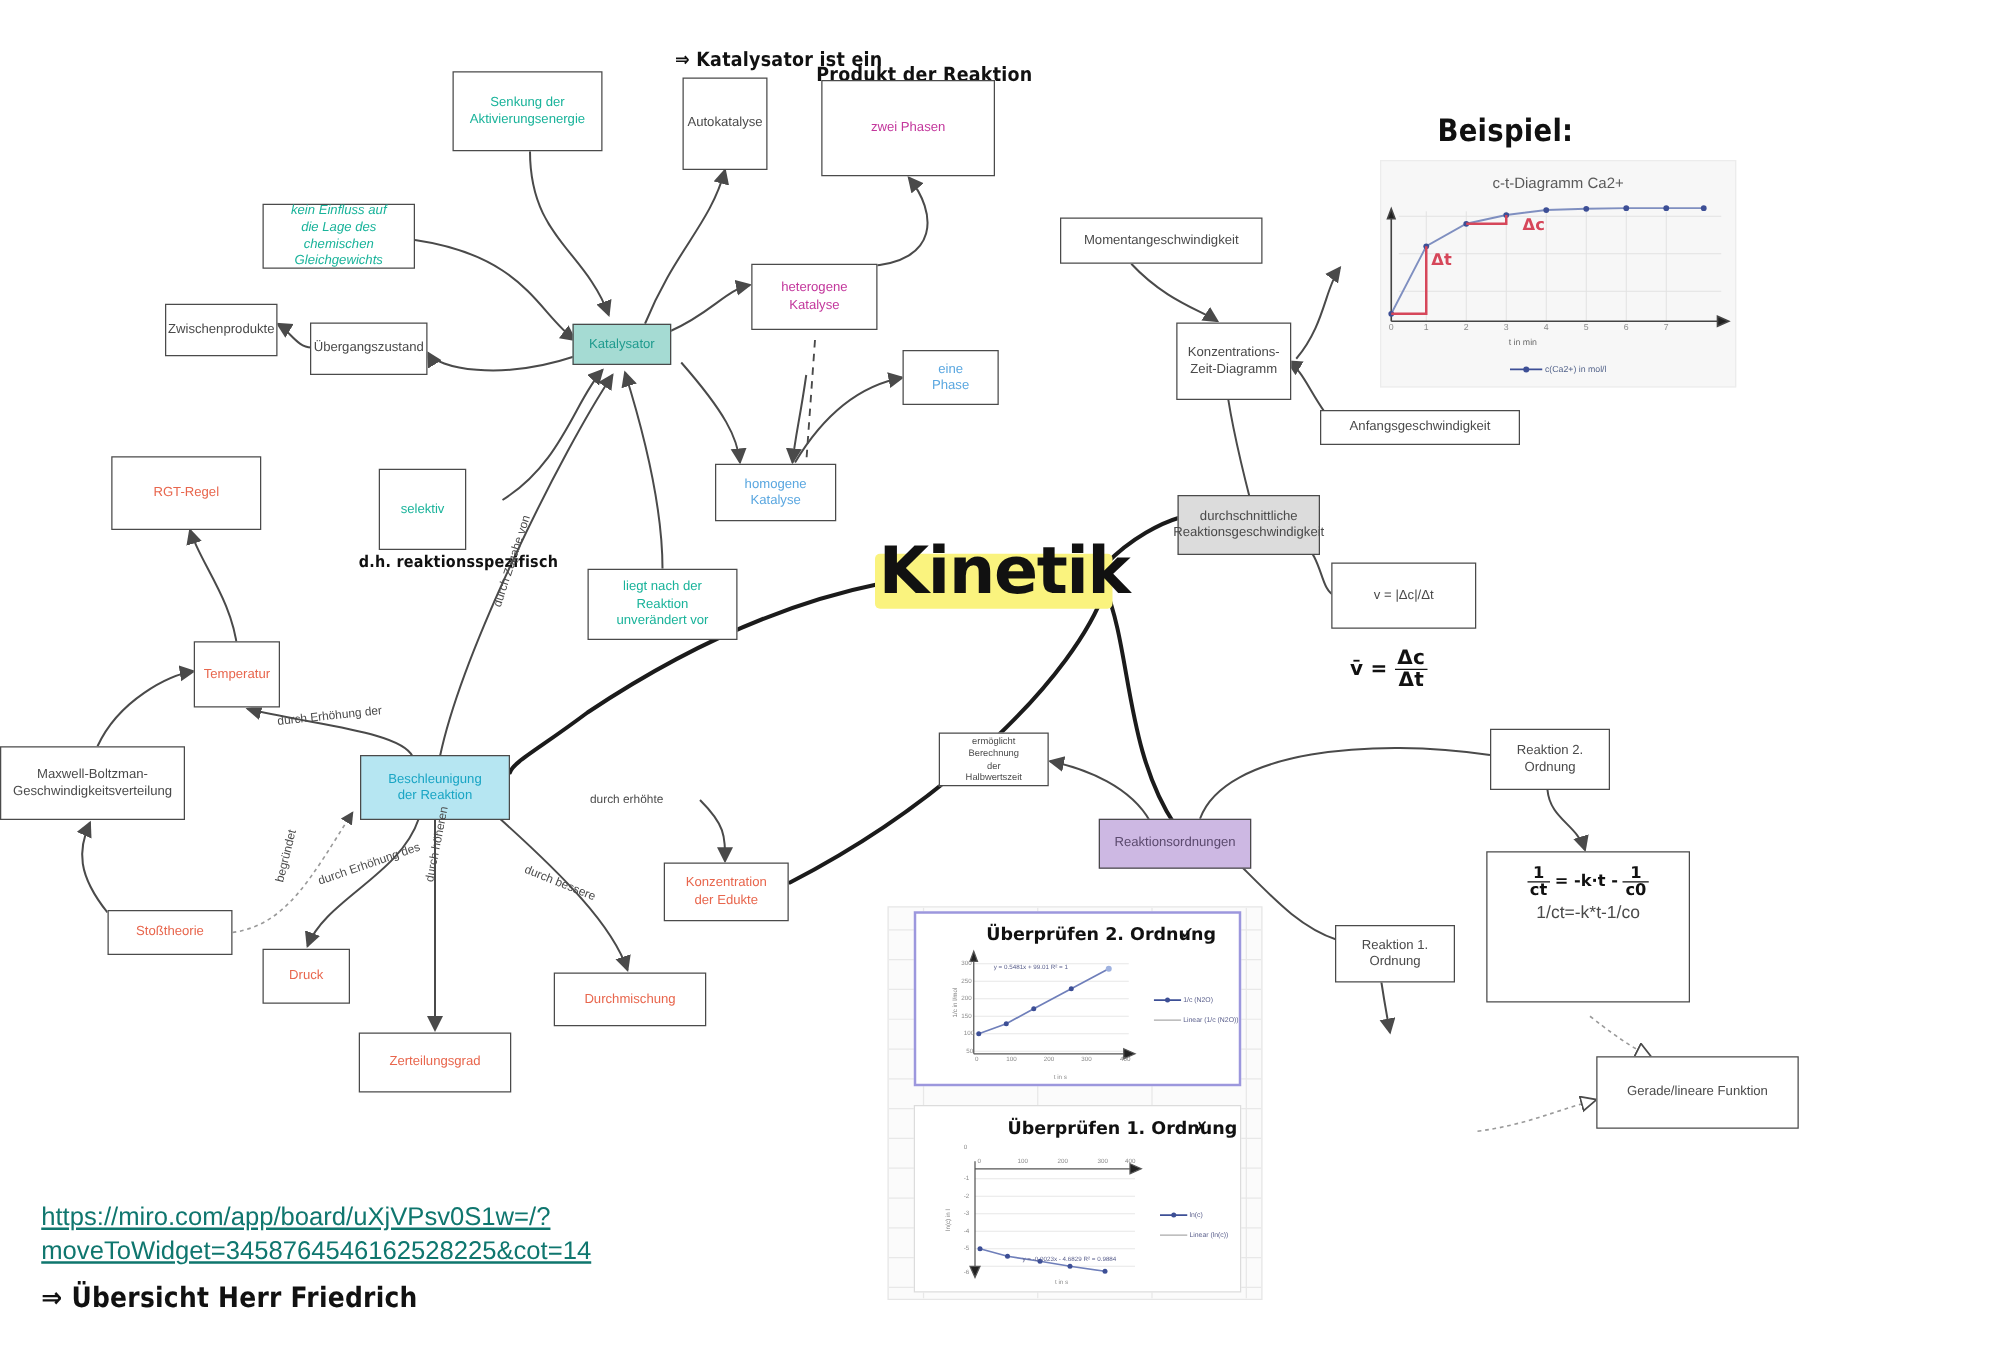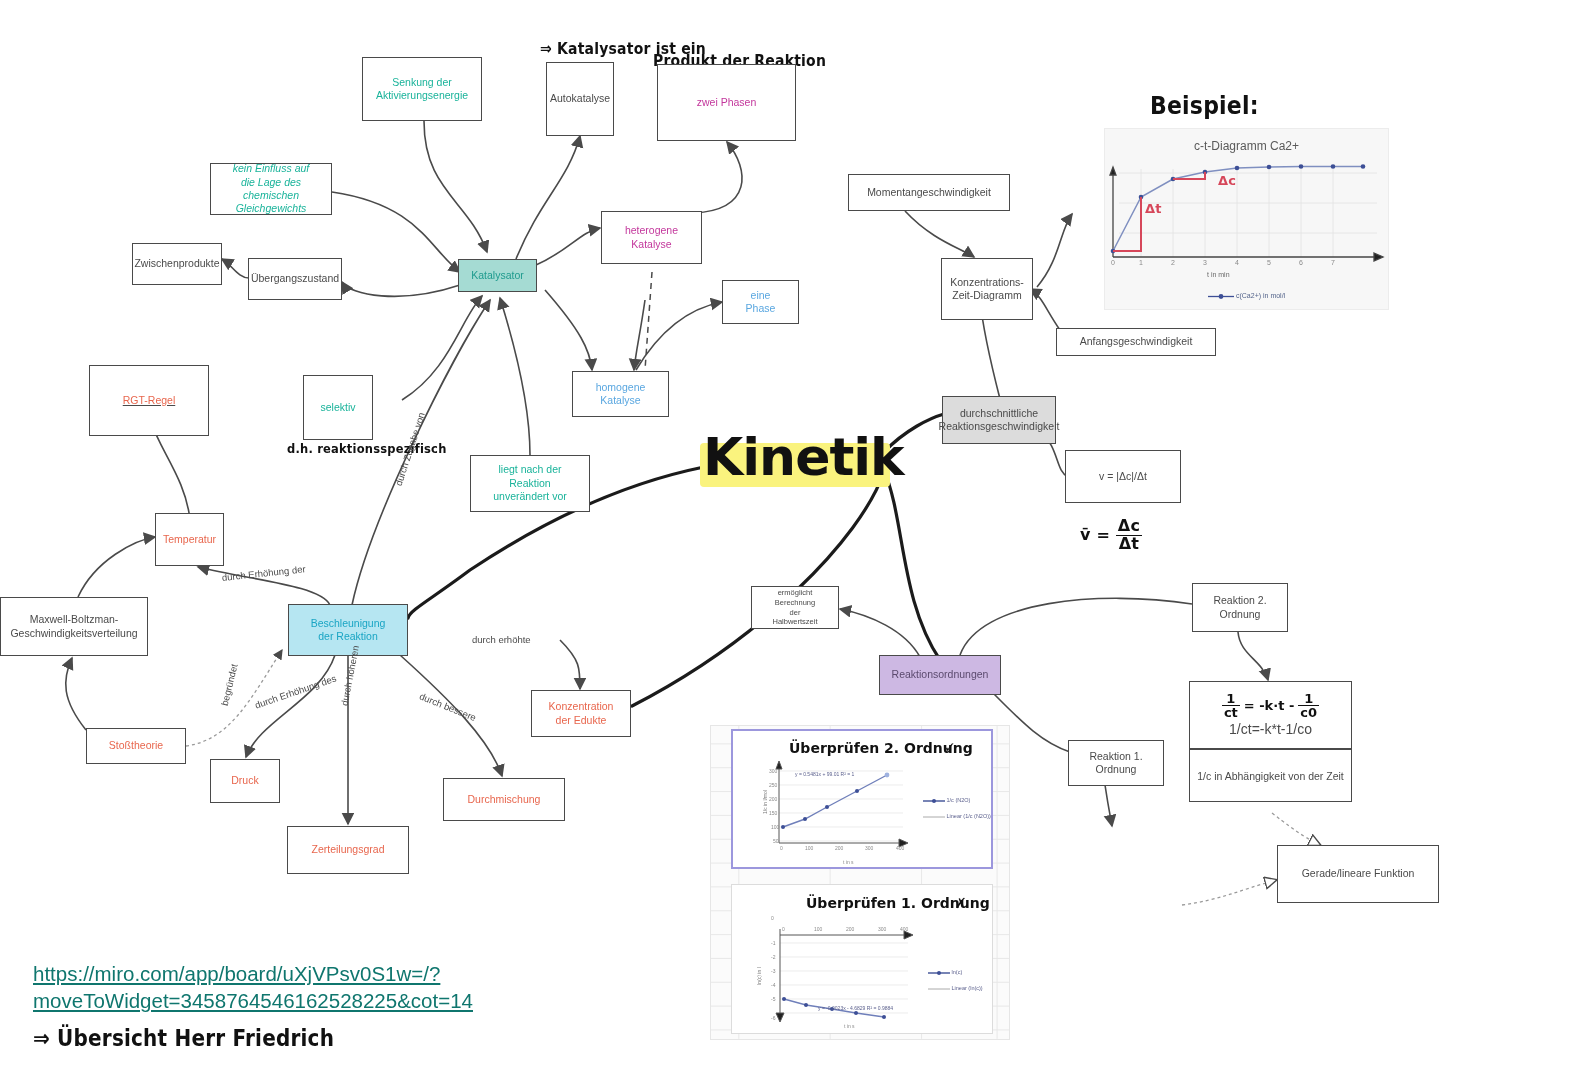--- a/index.html
+++ b/index.html
@@ -358,21 +358,21 @@
   </div>
 
   <div class="node" style="left:303px; top:375px; width:70px; height:65px;">
     <span class="txt-green">selektiv</span>
   </div>
 
   <div class="node" style="left:470px; top:455px; width:120px; height:57px;">
     <span class="txt-green">liegt nach der Reaktion unverändert vor</span>
   </div>
 
-  <div class="node" style="left:89px; top:365px; width:120px; height:71px;text-decoration:underline;">
+  <div class="node" style="left:89px; top:365px; width:120px; height:59px;">
     <span class="txt-red">RGT-Regel</span>
   </div>
 
   <div class="node" style="left:155px; top:513px; width:69px; height:53px;">
     <span class="txt-red">Temperatur</span>
   </div>
 
   <div class="node" style="left:0px; top:597px; width:148px; height:59px;">
     <span class="txt-dark">Maxwell-Boltzman-Geschwindigkeitsverteilung</span>
   </div>
@@ -445,21 +445,20 @@
           <span class="den">ct</span>
         </span>
         <span>= -k·t -</span>
         <span class="frac">
           <span class="num">1</span>
           <span class="den">c0</span>
         </span>
       </div>
       <div style="font-size:14px; color:#4a4a4a; padding:0;">1/ct=-k*t-1/co</div>
     </div>
-    <div style="height:55px; border-top:2.2px solid #4a4a4a;">1/c in Abhängigkeit von der Zeit</div>
   </div>
 
 
   <div class="node" style="left:1277px; top:845px; width:162px; height:58px;">
     <span class="txt-dark">Gerade/lineare Funktion</span>
   </div>
 
   <div class="edge-label" style="left:398px; top:480px; transform:rotate(-72deg);">durch Zugabe von</div>
   <div class="edge-label" style="left:222px; top:572px; transform:rotate(-6deg);">durch Erhöhung der</div>
   <div class="edge-label" style="left:224px; top:700px; transform:rotate(-76deg);">begründet</div>

